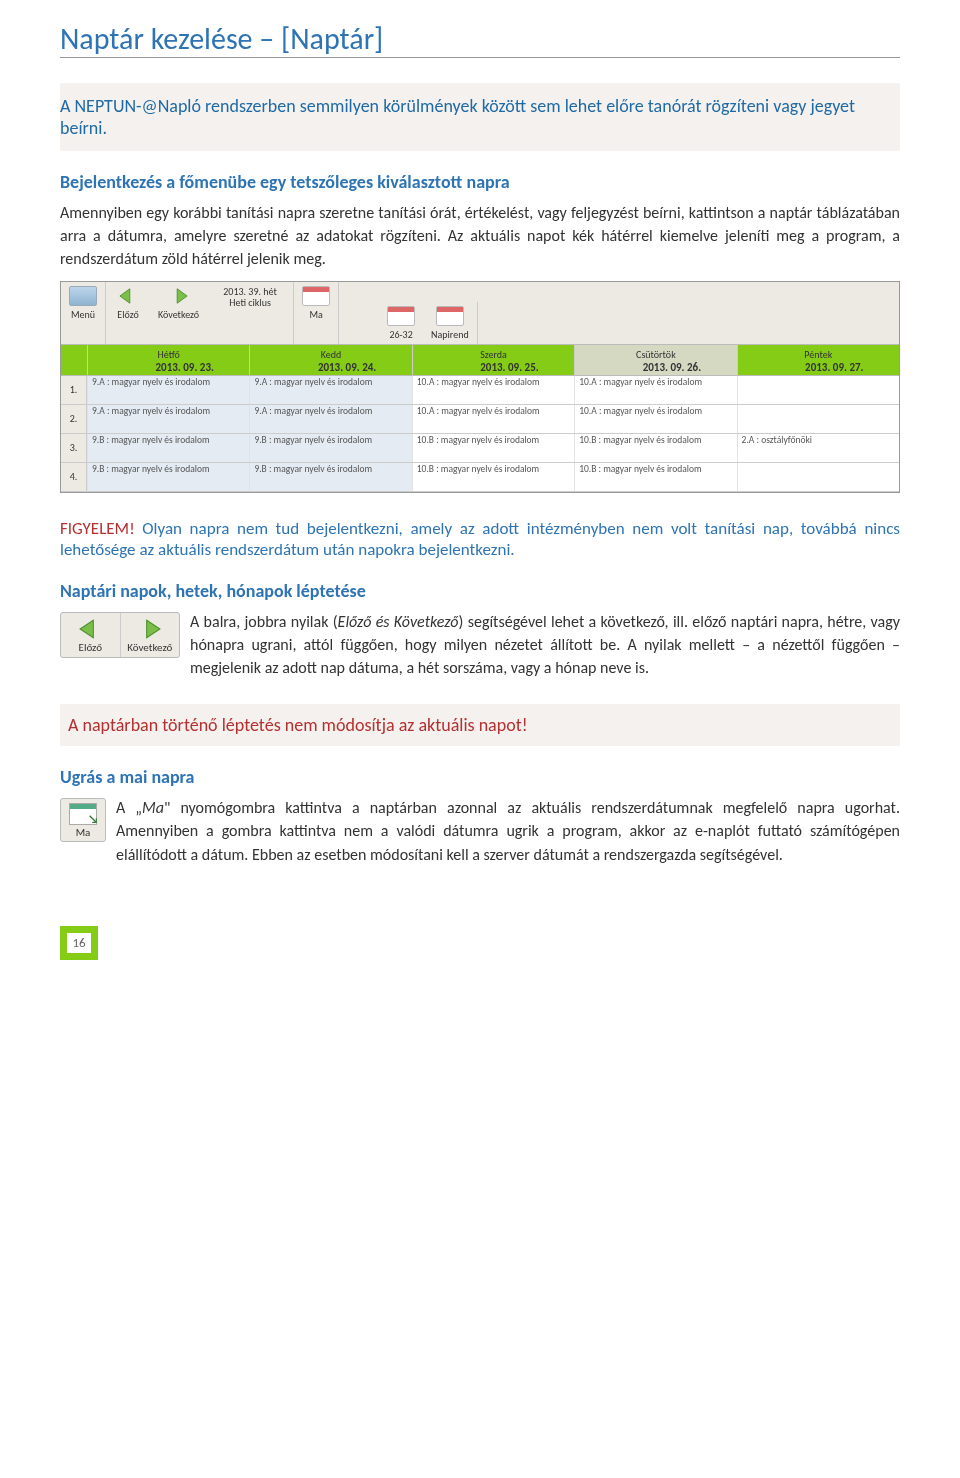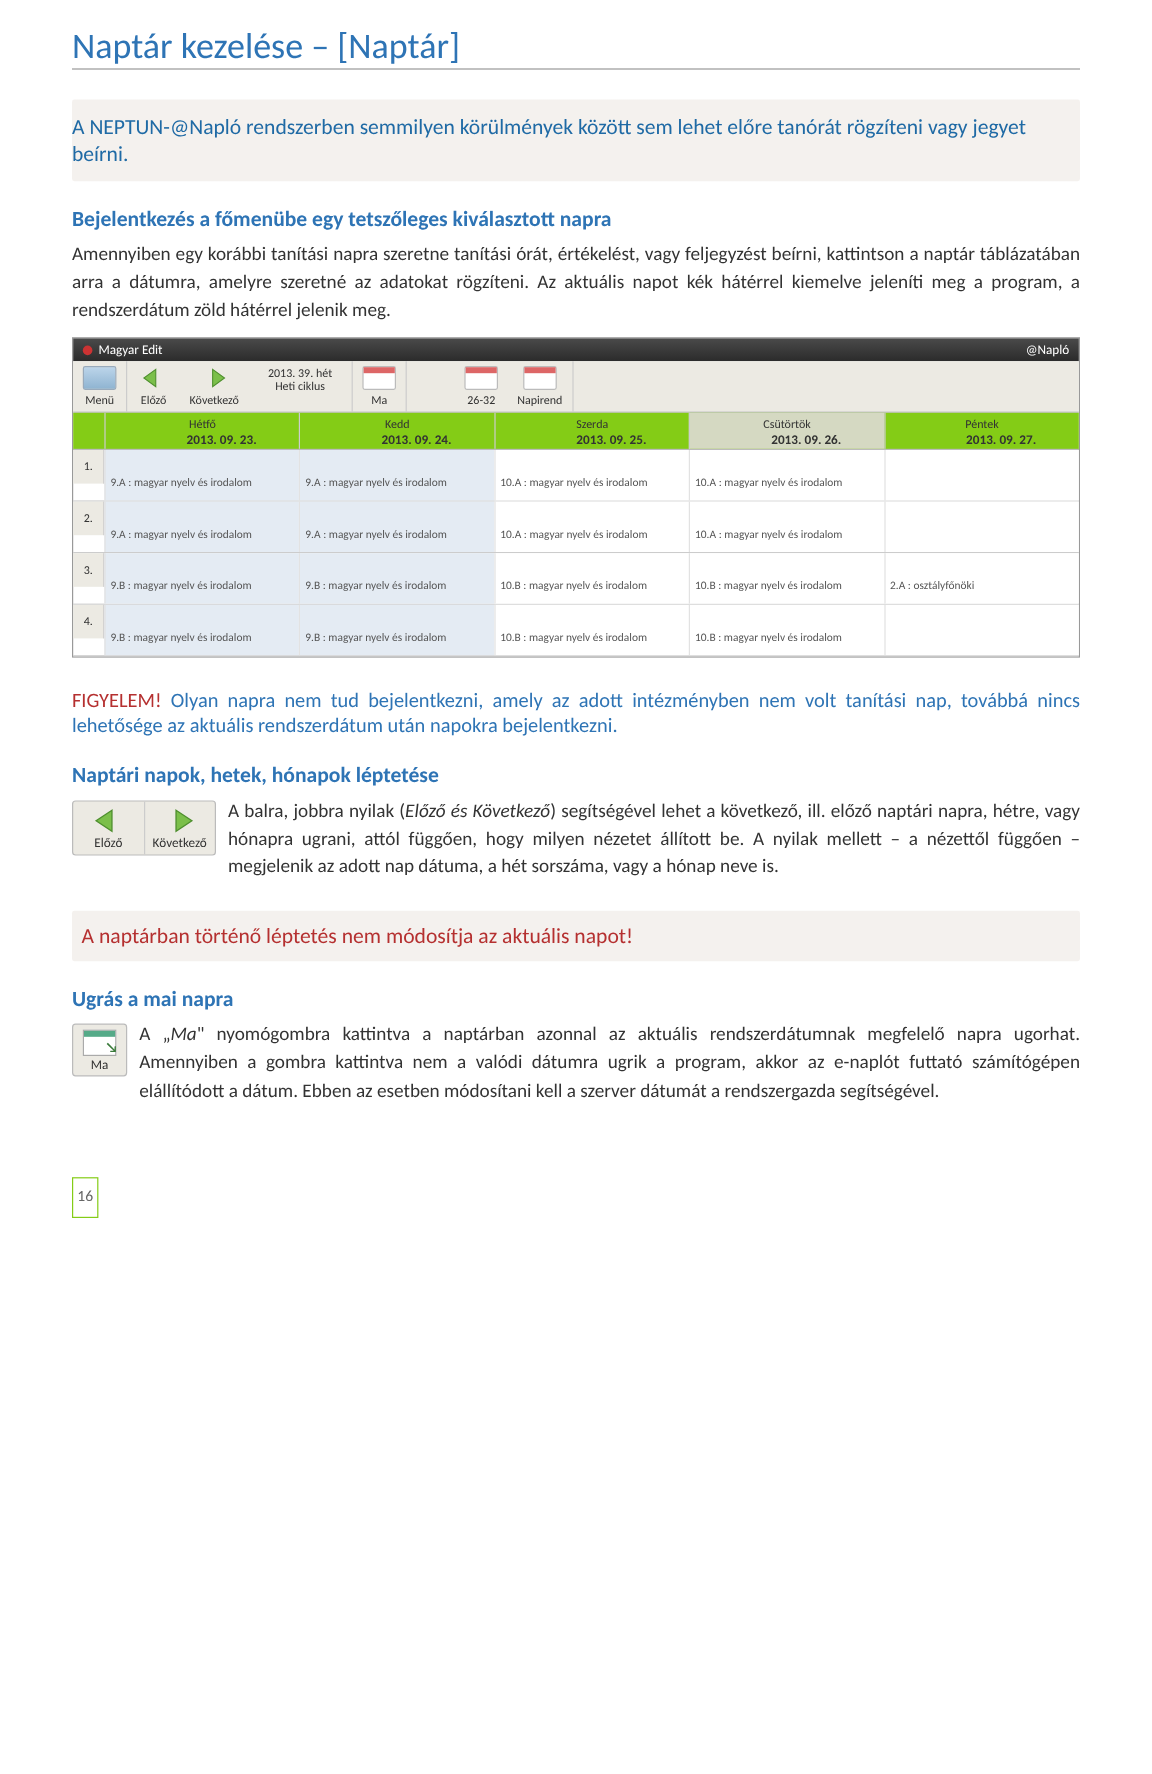--- a/index.html
+++ b/index.html
@@ -74,21 +74,21 @@
     padding: 3px 8px;
     font-size: 11px;
   }
   .app-top .dot { width:8px;height:8px;background:#c33;border-radius:50%;display:inline-block;margin-right:5px;vertical-align:middle;}
   .toolbar {
     display: flex;
     background: #eceae3;
     border-bottom: 1px solid #bbb;
   }
   .tool-group { display:flex; border-right: 1px solid #ccc; }
-  .tool-group.gap { margin-left: 40px; }
+  .tool-group.gap { margin-left: 40px; margin-top: 20px; }
   .tb-btn {
     text-align: center;
     padding: 4px 8px 3px 8px;
     font-size: 10px;
     color: #333;
     min-width: 44px;
   }
   .tb-btn .ic {
     width: 28px; height: 20px;
     margin: 0 auto 2px auto;
@@ -121,21 +121,21 @@
     border-bottom: 1px solid #ccc;
   }
   .grid-row .rn {
     background:#eceae3;
     border-right:1px solid #ccc;
     display:flex;align-items:center;justify-content:center;
     font-size:10px; height: 28px;
   }
   .cell {
     border-left:1px solid #e2e2e2;
-    padding: 21px 4px;
+    padding: 0 4px;
     font-size: 9.5px;
     color:#555;
     background:#fff;
     height:28px;
     white-space: nowrap;
     overflow: hidden;
   }
   .cell.bluecell { background:#e4ebf3;}
   .cell.empty { background:#fff;}
   .dh-sep{border-left:1px solid #ccc;}
@@ -172,46 +172,42 @@
     border:1px solid #aaa;background:#fff;position:relative;
   }
   .ma-btn .ic-cal2::before{content:"";position:absolute;left:0;right:0;top:0;height:5px;background:#5a8;}
   .ma-btn .ic-cal2::after{content:"↘";position:absolute;right:-2px;bottom:-2px;color:#3a7a3a;font-size:12px;font-weight:bold;}
 
   .pagenum {
     position: relative;
     margin-top: 50px;
   }
   .pagenum .box {
-    border: 1px solid #84cc16;
-    width: 22px;
+    border: 7px solid #84cc16;
+    width: 38px;
     height: 34px;
     display: flex;
     align-items: center;
     justify-content: center;
     font-size: 13px;
     color: #666;
   }
   .italic { font-style: italic; }
 </style>
 </head>
 <body>
 
 <h1 class="page-title">Naptár kezelése – [Naptár]</h1>
 
 <div class="block-highlight">A NEPTUN-@Napló rendszerben semmilyen körülmények között sem lehet előre tanórát rögzíteni vagy jegyet beírni.</div>
 
 <h2 class="subhead">Bejelentkezés a főmenübe egy tetszőleges kiválasztott napra</h2>
 <p class="body-text">Amennyiben egy korábbi tanítási napra szeretne tanítási órát, értékelést, vagy feljegyzést beírni, kattintson a naptár táblázatában arra a dátumra, amelyre szeretné az adatokat rögzíteni. Az aktuális napot kék hátérrel kiemelve jeleníti meg a program, a rendszerdátum zöld hátérrel jelenik meg.</p>
 
 <div class="app">
-  <div class="app-top">
-    <span><span class="dot"></span><span>Magyar Edit</span></span>
-    <span>@Napló</span>
-  </div>
   <div class="toolbar">
     <div class="tool-group">
       <div class="tb-btn"><div class="ic ic-menu"></div><span>Menü</span></div>
     </div>
     <div class="tool-group">
       <div class="tb-btn"><div class="ic ic-left">
             <svg viewBox="0 0 24 20">
               <polygon points="14,2 3,10 14,18" fill="#7bbf4a" stroke="#4e8f2e"></polygon>
             </svg>
           </div><span>Előző</span></div>

